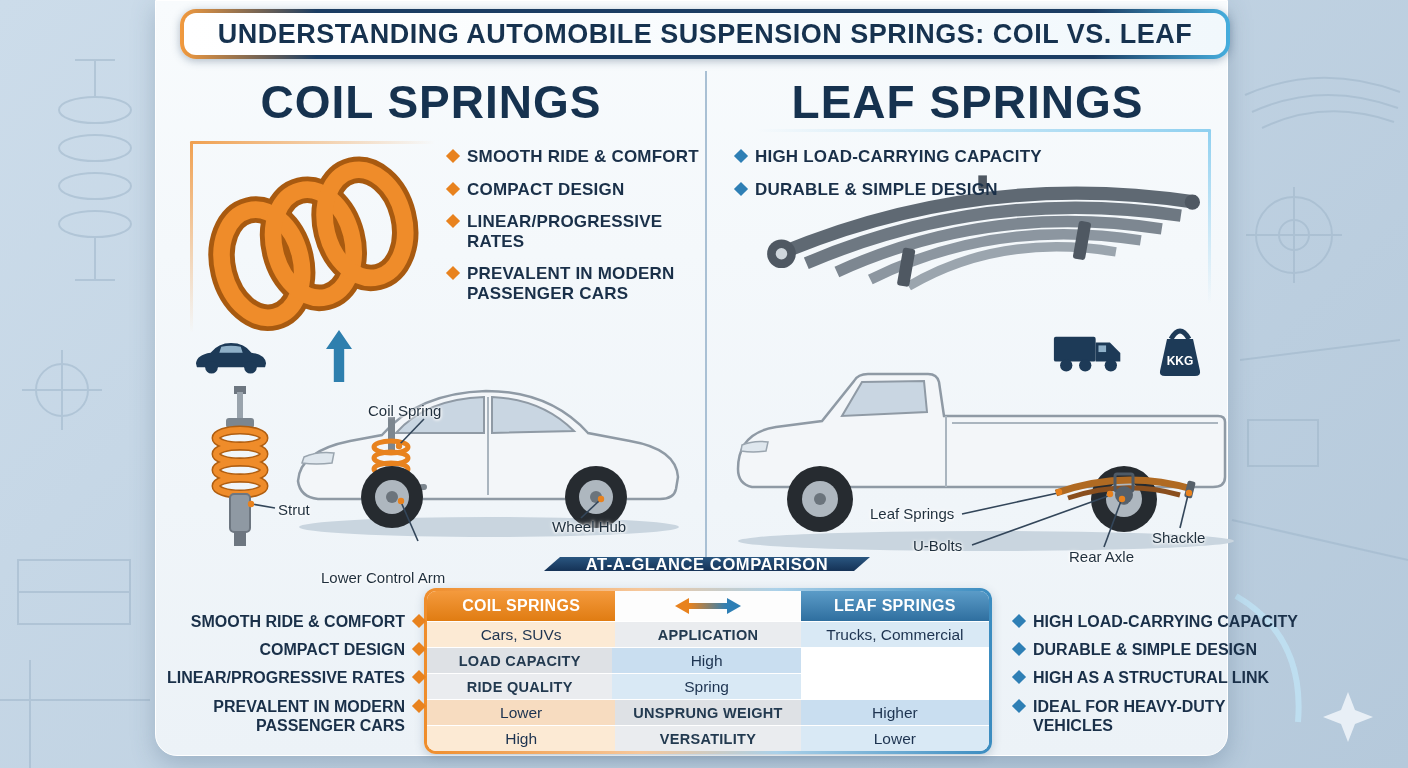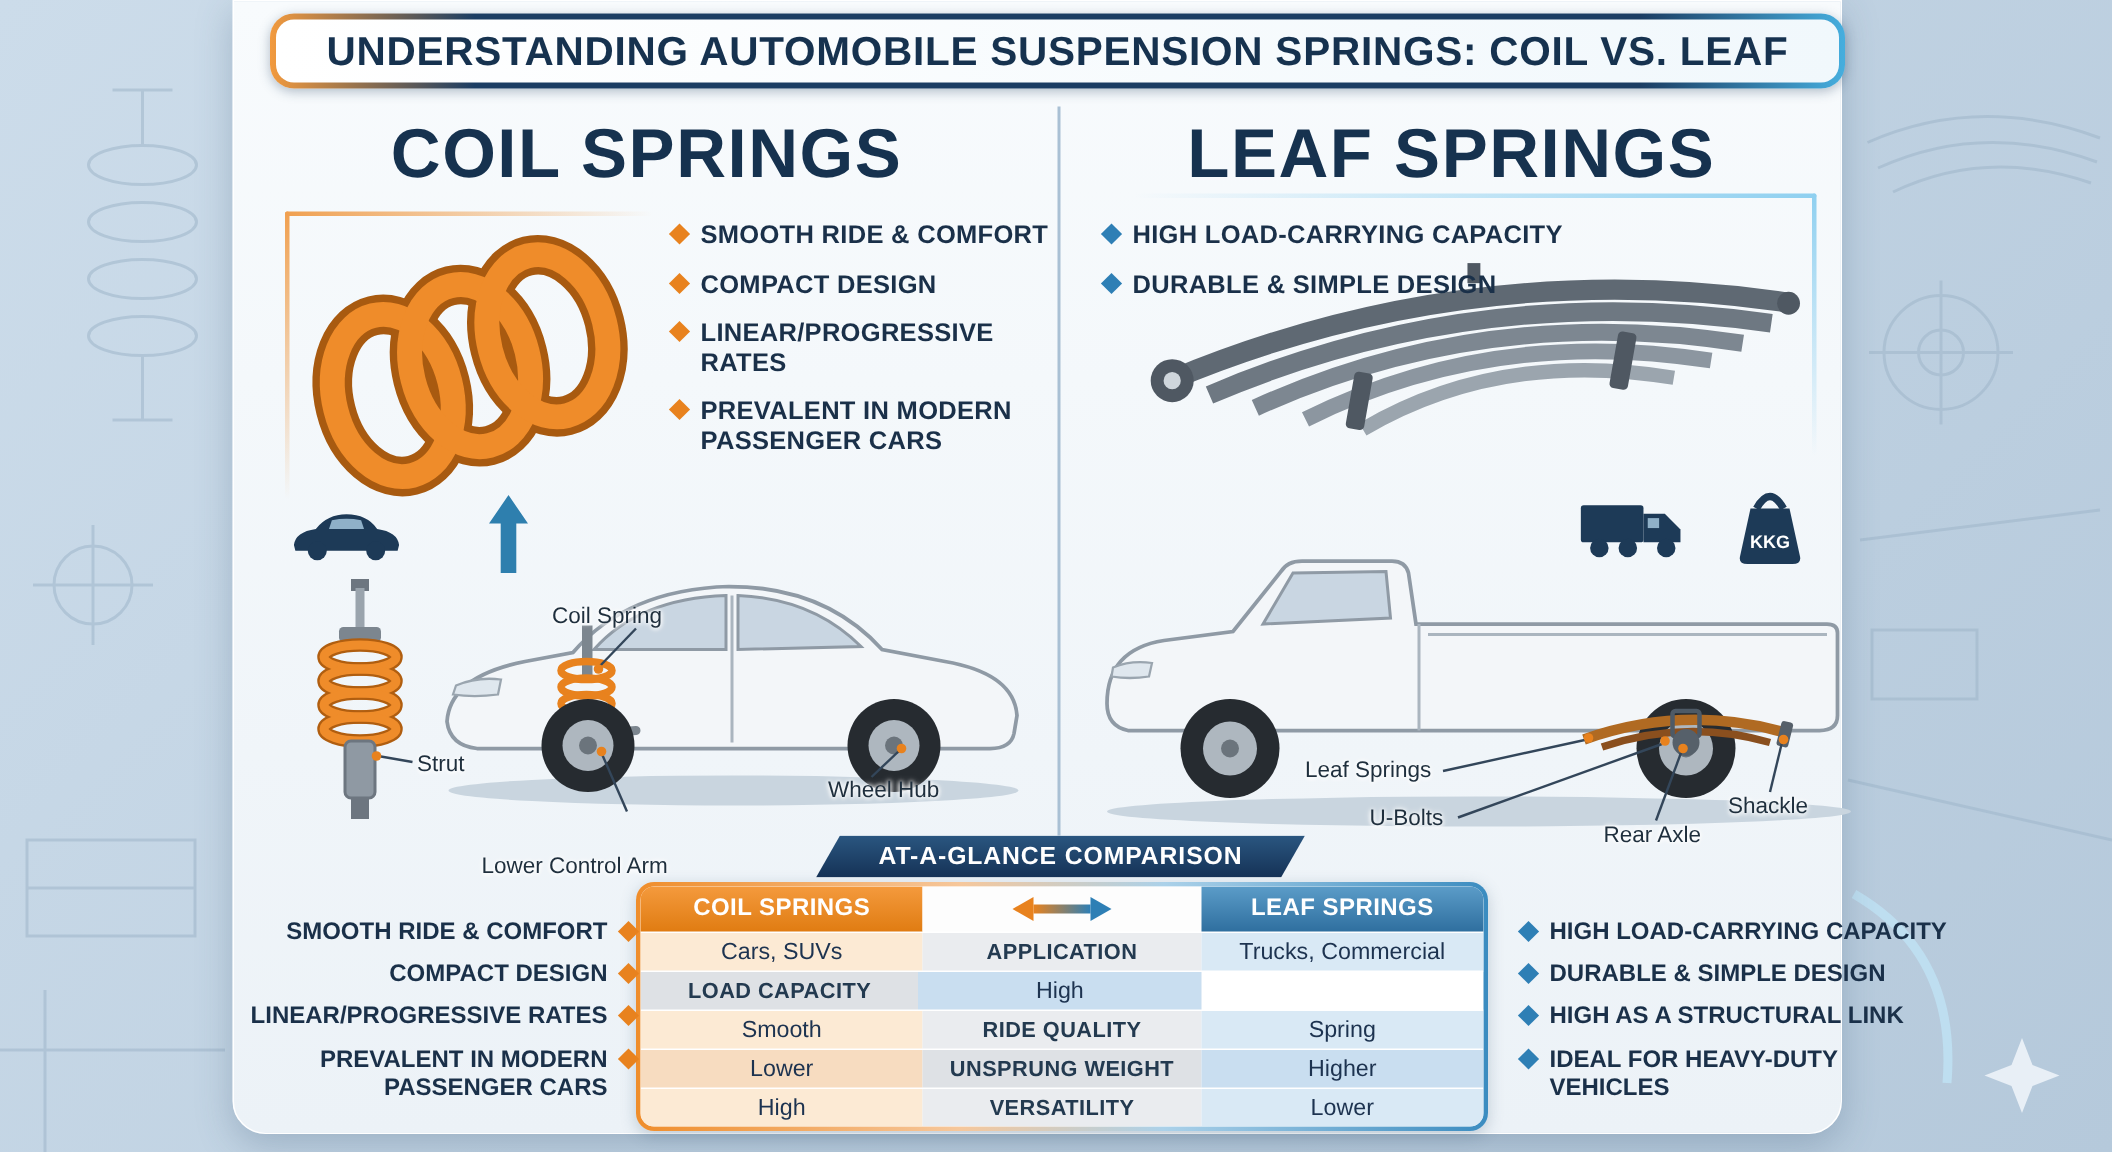--- a/index.html
+++ b/index.html
@@ -61,21 +61,21 @@
   .lbl-coilspring { left:212px; top:401px; }
   .lbl-strut { left:122px; top:500px; }
   .lbl-lca { left:165px; top:568px; }
   .lbl-wheelhub { left:396px; top:517px; }
   .lbl-leafsprings { left:714px; top:504px; }
   .lbl-ubolts { left:757px; top:536px;text-align:right; }
   .lbl-rearaxle { left:913px; top:547px; }
   .lbl-shackle { left:996px; top:528px; }
 
   
-  .glance { left:388px; top:556px; width:326px; height:28px;
+  .glance { left:388px; top:556px; width:326px; height:14px;
             background:linear-gradient(180deg,#2a5680,#153256); color:#fff; font-weight:bold;
             font-size:16.5px; letter-spacing:.6px; display:flex; align-items:center; justify-content:center;
             clip-path:polygon(16px 0,100% 0,calc(100% - 16px) 100%,0 100%); }
   .cmp-wrap { left:268px; top:587px; width:568px; padding:3px; border-radius:12px;
               background:linear-gradient(90deg,#ef8d2b,#f6c79b 38%,#abd1e9 62%,#3b8cc0);
               box-shadow:0 3px 10px rgba(60,90,120,.25); }
   .cmp { background:#fff; border-radius:9px; overflow:hidden; }
   .cmp-row { display:flex; height:26px; border-top:1px solid rgba(255,255,255,.85); }
   .cmp-row.head { height:30px; border-top:none; }
   .cell { display:flex; align-items:center; justify-content:center; font-size:15.5px; color:#1d3350; }
@@ -351,21 +351,20 @@
         <div class="cmp-row">
           <div class="cell c1">Cars, SUVs</div>
           <div class="cell c2">APPLICATION</div>
           <div class="cell c3">Trucks, Commercial</div>
         </div>
         <div class="cmp-row">
           <div class="cell c2">LOAD CAPACITY</div>
           <div class="cell c3">High</div>
         </div>
         <div class="cmp-row">
-          <div class="cell c1">Smooth</div>
           <div class="cell c2">RIDE QUALITY</div>
           <div class="cell c3">Spring</div>
         </div>
         <div class="cmp-row">
           <div class="cell c1">Lower</div>
           <div class="cell c2">UNSPRUNG WEIGHT</div>
           <div class="cell c3">Higher</div>
         </div>
         <div class="cmp-row">
           <div class="cell c1">High</div>

